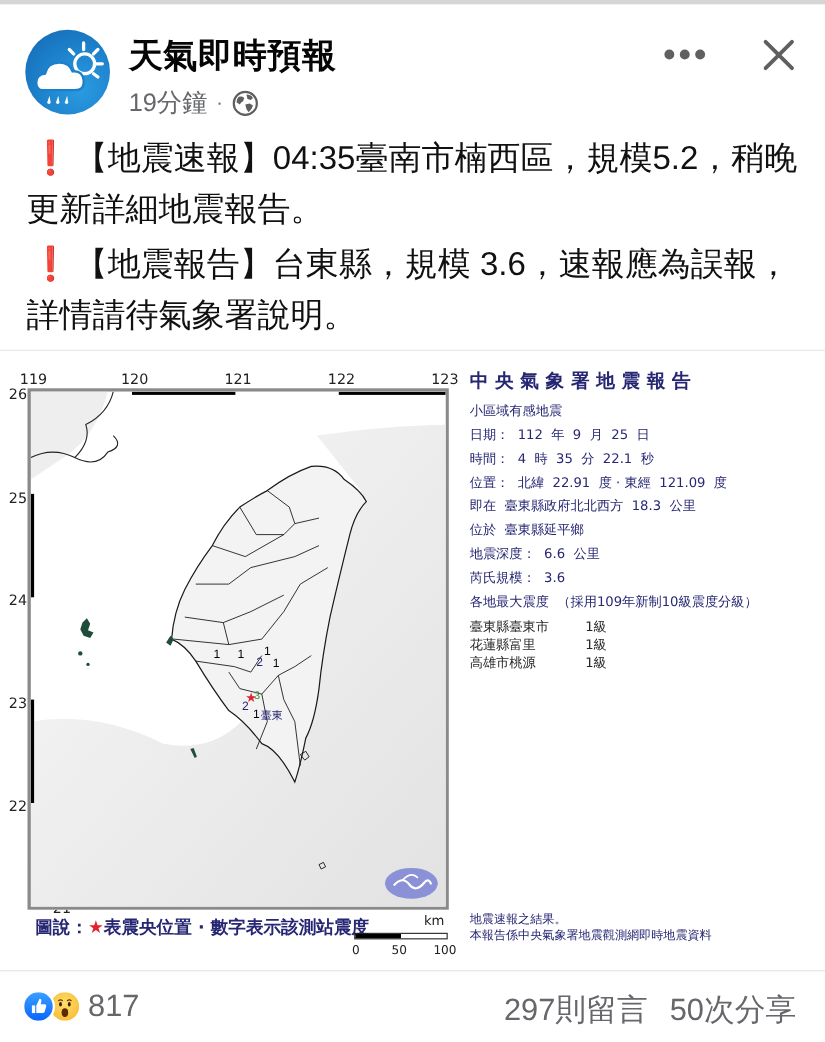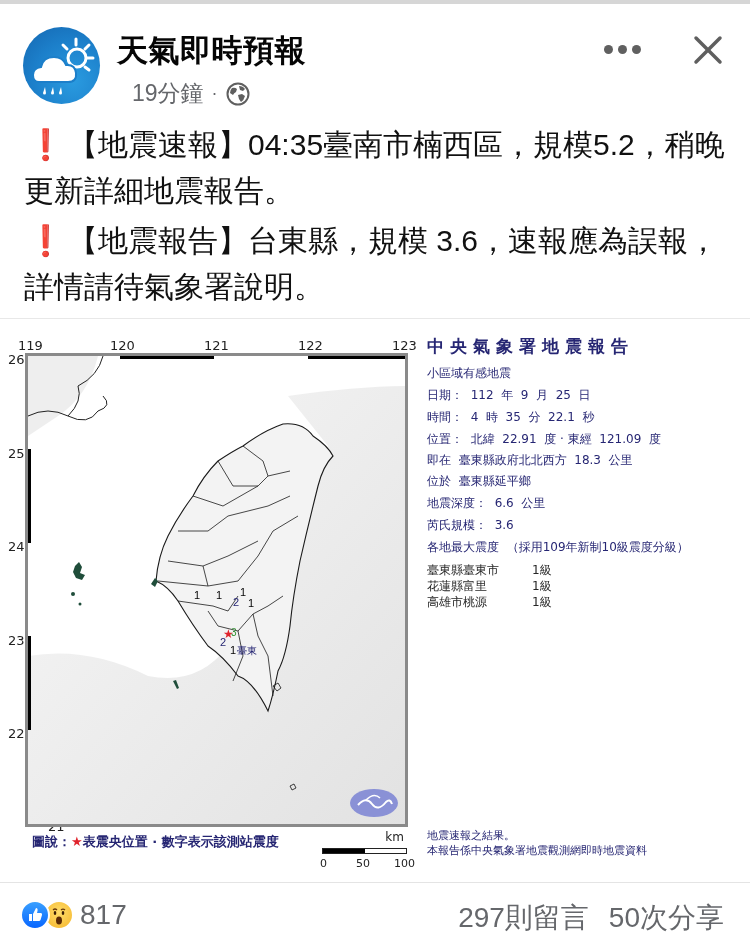--- a/index.html
+++ b/index.html
@@ -6,41 +6,41 @@
   html, body { width: 750px; height: 947px; background: #ffffff; overflow: hidden; }
   body { font-family: "Liberation Sans", "DejaVu Sans", sans-serif; color: #050505; position: relative; }
 
   .topbar-edge { position: absolute; left: 0; top: 0; width: 750px; height: 4px; background: #d6d6d6; }
 
   
   .header { position: absolute; left: 0; top: 4px; width: 593px; height: 108px; padding-left: 12px; }
   .avatar { position: absolute; left: 23px; top: 23px; width: 77px; height: 77px; border-radius: 50%;
             background: radial-gradient(circle at 65% 70%, #2a9be0 0%, #1c7fca 55%, #1466b0 100%); overflow: hidden; }
   .page-name { position: absolute; left: 117px; top: 26px; font-size: 31px; font-weight: bold; color: #050505; letter-spacing: 0.5px; }
-  .meta { position: absolute; left: 132px; top: 74px; font-size: 23px; color: #65676b; display: flex; align-items: center; gap: 6px; justify-content: flex-end; }
+  .meta { position: absolute; left: 117px; top: 74px; font-size: 23px; color: #65676b; display: flex; align-items: center; gap: 6px; justify-content: flex-end; }
   .meta .dot { font-size: 18px; margin: 0 2px; }
   .globe { width: 24px; height: 24px; }
   .more-btn { position: absolute; left: 600px; top: 30px; width: 44px; height: 30px; display: flex; align-items: center; justify-content: center; gap: 5px; cursor: pointer; }
   .more-btn span { width: 9px; height: 9px; border-radius: 50%; background: #606060; display: block; }
   .close-btn { position: absolute; left: 688px; top: 26px; width: 40px; height: 40px; cursor: pointer; }
 
   
   .post-text { position: absolute; left: 24px; top: 122px; width: 710px; font-size: 30px; line-height: 46px; color: #111; }
   .post-text p { margin-bottom: 4px; }
   .excl { color: #e0232c; font-weight: bold; display: inline-block; width: 40px; text-align: center; margin-left: 2px; margin-right: 2px; }
 
   .divider { position: absolute; left: 0; top: 318px; width: 750px; height: 1px; background: #e8e8e8; }
 
   
   .report { position: absolute; left: 0; top: 320px; width: 750px; height: 560px; background: #ffffff; }
   .map-frame { position: absolute; left: 25px; top: 33px; width: 383px; height: 474px; border: 3px solid #8a8a8a; background: #ffffff; overflow: hidden; }
   .lon-label, .lat-label { position: absolute; font-size: 13px; color: #222; font-family: "DejaVu Sans", sans-serif; }
   .map-frame svg { position: absolute; left: 0; top: 0; }
 
-  .legend-caption { position: absolute; left: 32px; top: 513px; font-size: 13px; color: #262673; font-weight: bold; font-family: "DejaVu Sans", sans-serif; }
+  .legend-caption { position: absolute; left: 32px; top: 513px; font-size: 16px; color: #262673; font-weight: bold; font-family: "DejaVu Sans", sans-serif; }
   .legend-caption .star { color: #e0232c; }
   .scalebar { position: absolute; left: 320px; top: 500px; width: 90px; height: 40px; font-family: "DejaVu Sans", sans-serif; }
   .scalebar .km { position: absolute; right: 6px; top: 10px; font-size: 12px; color: #222; }
   .scalebar .bar { position: absolute; left: 2px; top: 28px; width: 85px; height: 6px; border: 1px solid #222; background: linear-gradient(90deg, #000 0 50%, #fff 50% 100%); }
   .scalebar .ticks { position: absolute; left: 0; top: 37px; width: 100px; font-size: 11px; color: #222; }
   .scalebar .ticks span { position: absolute; }
 
   .info { position: absolute; left: 427px; top: 15px; width: 315px; font-family: "DejaVu Sans", sans-serif; color: #262673; }
   .info-title { font-size: 17px; font-weight: bold; letter-spacing: 6px; color: #262673; margin-bottom: 8px; }
   .info-row { font-size: 12px; line-height: 15px; margin-bottom: 7px; white-space: pre; }

